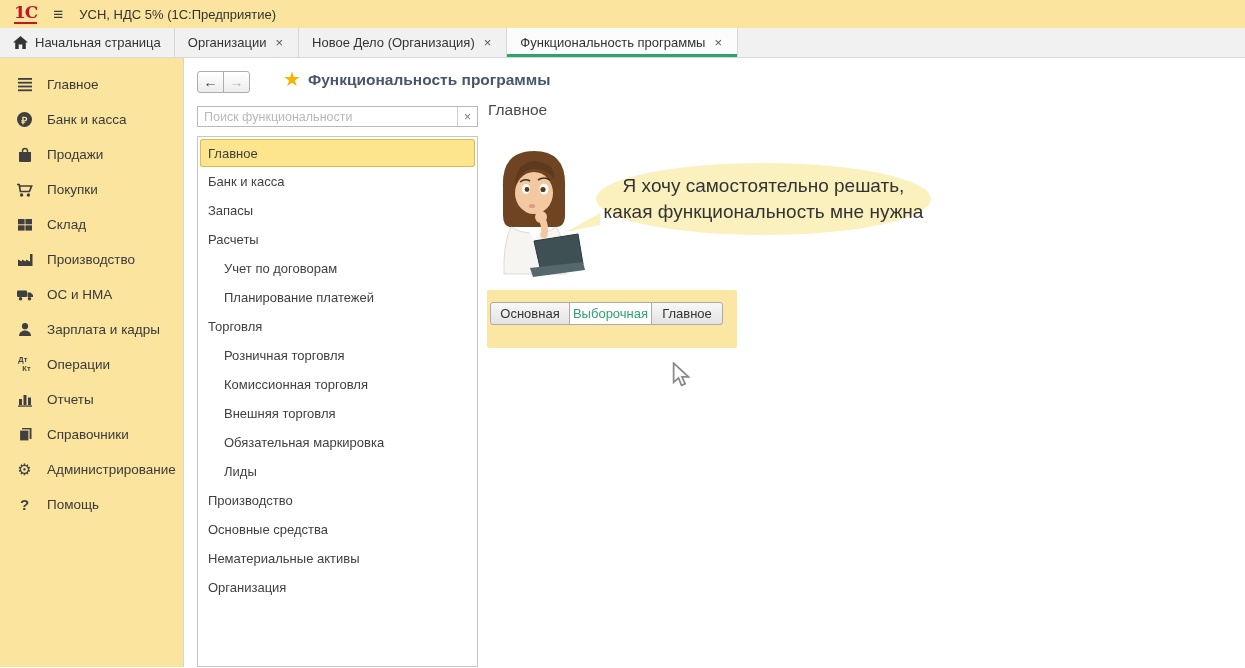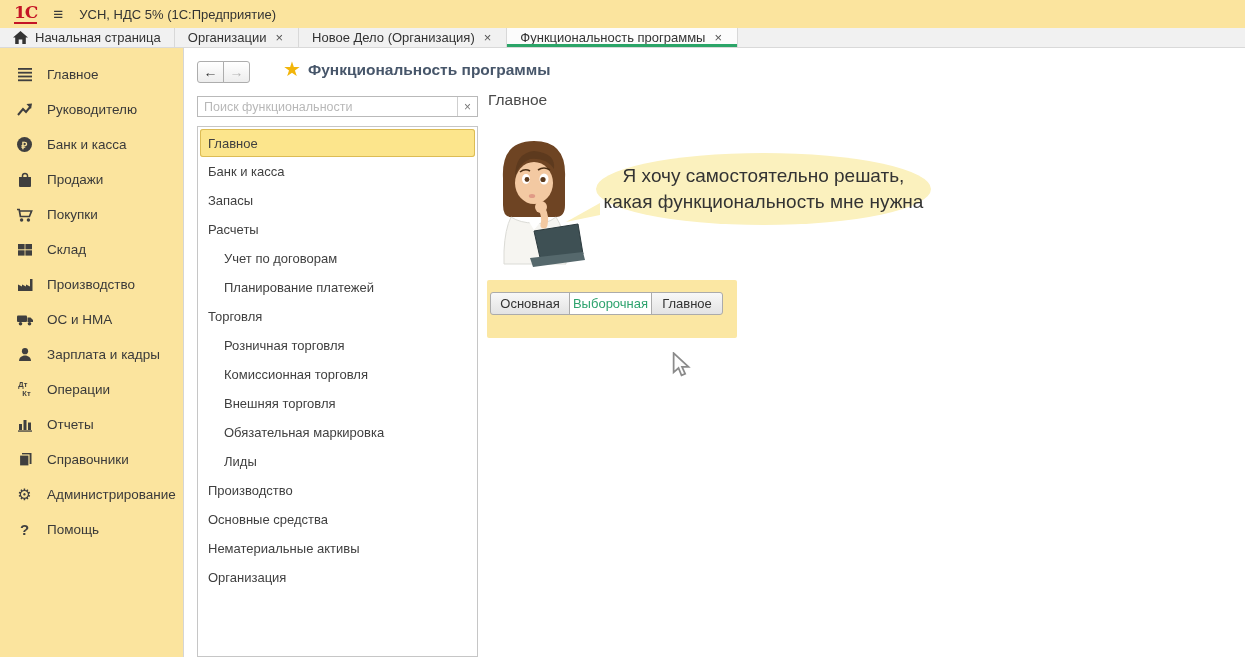--- a/index.html
+++ b/index.html
@@ -9,21 +9,21 @@
   
   .titlebar { height:28px; background:#FBE49E; display:flex; align-items:center;
               padding-left:14px; gap:16px; }
   .logo { color:#C41425; font-family:"DejaVu Serif", serif; font-weight:bold;
           font-size:17px; letter-spacing:-1px; border-bottom:2px solid #C41425;
           line-height:1; padding-bottom:1px; }
   .hamburger { font-size:17px; color:#3A3A3A; line-height:1; cursor:pointer; }
   .win-title { font-size:13px; color:#333; }
 
   
-  .tabbar { height:20px; background:#F1F1F1; border-bottom:1px solid #D9D9D9;
+  .tabbar { height:30px; background:#F1F1F1; border-bottom:1px solid #D9D9D9;
             display:flex; align-items:stretch; }
   .tab { display:flex; align-items:center; gap:7px; padding:0 13px; font-size:13px;
          color:#333; border-right:1px solid #D8D8D8; position:relative; cursor:pointer; }
   .tab.active { background:#FCFCFC; }
   .tab.active::after { content:""; position:absolute; left:0; right:0; bottom:0;
                        height:3px; background:#2BA568; }
   .tab .close { font-size:13px; color:#555; line-height:1; padding:1px 2px; }
   .tab .home-ic { display:flex; }
 
   
@@ -134,29 +134,20 @@
     <div class="side-item">
       <span class="ic">
         <svg width="16" height="15" viewBox="0 0 16 15" fill="#3F3F3F">
             <rect x="1" y="1" width="14" height="1.8"></rect>
             <rect x="1" y="4.8" width="14" height="1.8"></rect>
             <rect x="1" y="8.6" width="14" height="1.8"></rect>
             <rect x="1" y="12.4" width="14" height="1.8"></rect>
           </svg>
       </span>
       <span>Главное</span>
-    </div>
-    <div class="side-item">
-      <span class="ic">
-        <svg width="16" height="15" viewBox="0 0 16 15">
-            <path d="M1 13 L6 7 L9 10 L13.5 4.5" fill="none" stroke="#3F3F3F" stroke-width="2"></path>
-            <path d="M9.5 2 L15 1.5 L14 7 Z" fill="#3F3F3F"></path>
-          </svg>
-      </span>
-      <span>Руководителю</span>
     </div>
     <div class="side-item">
       <span class="ic">
         <span class="ruble-circ">
             <span>₽</span>
           </span>
       </span>
       <span>Банк и касса</span>
     </div>
     <div class="side-item">

